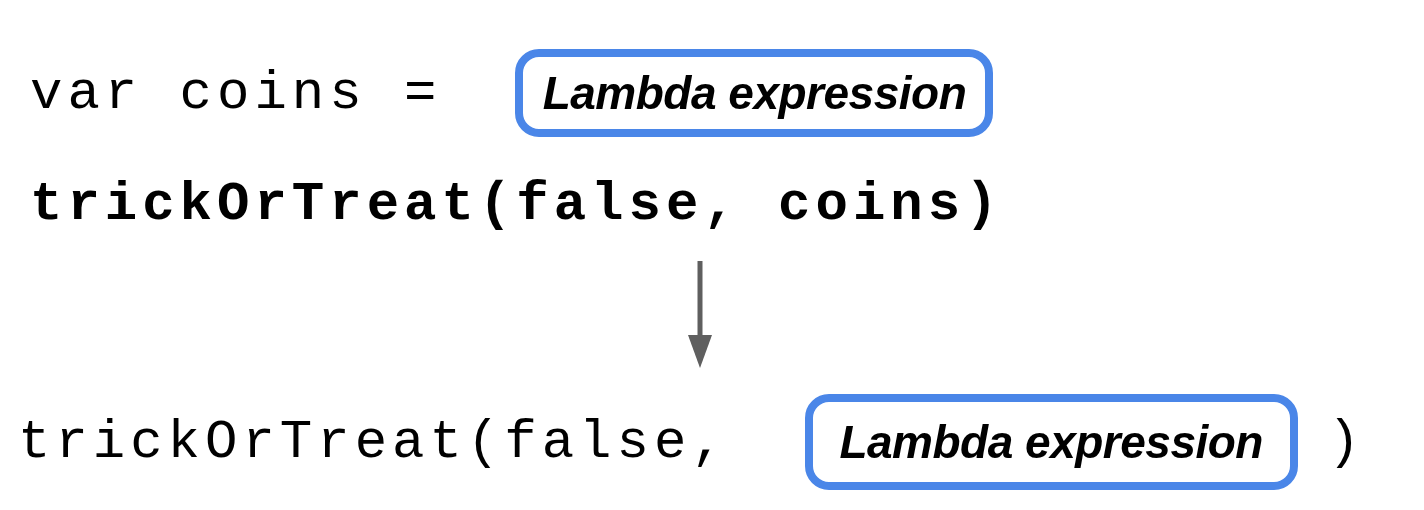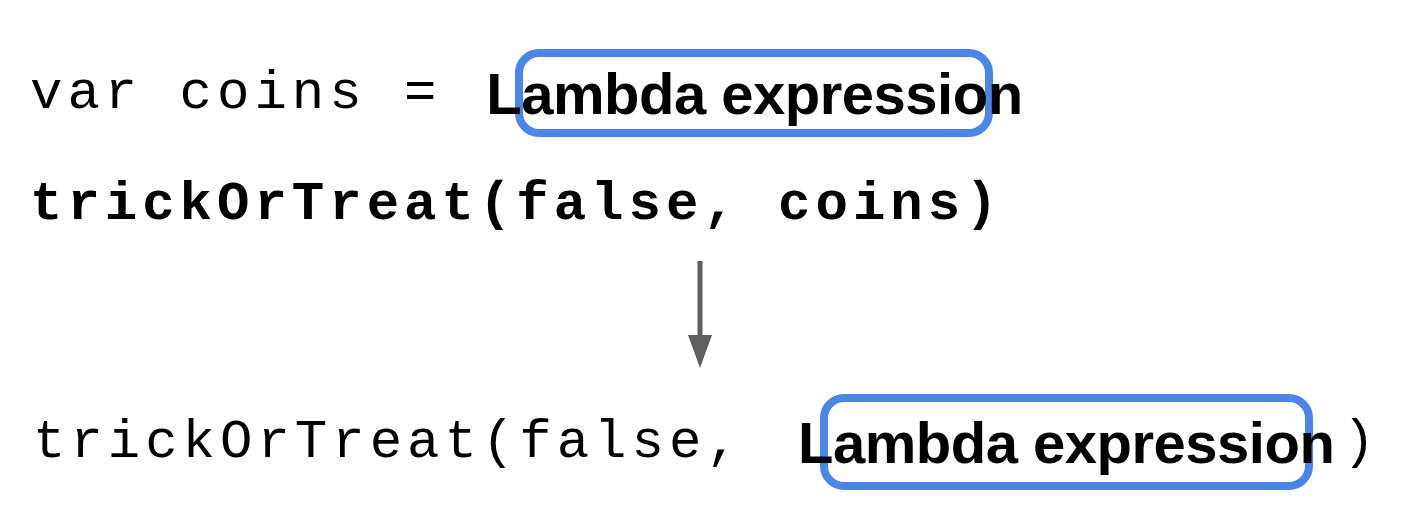--- a/index.html
+++ b/index.html
@@ -31,39 +31,40 @@
     border: 8px solid var(--box-border, #4a86e8);
     border-radius: 24px;
     background: var(--box-fill, #ffffff);
     display: flex;
     align-items: center;
     justify-content: center;
   }
   .lambda-label {
     font-family: "Liberation Sans", sans-serif;
     font-weight: 700;
-    font-size: 58px;
+    font-size: 46px;
     letter-spacing: -0.5px;
     color: var(--label-text, #000000);
     white-space: nowrap;
+    font-style: italic;
   }
   .box1 {
     width: 478px;
     height: 88px;
     margin-left: 74px;
   }
   .box2 {
     width: 493px;
     height: 96px;
     margin-left: 76px;
     margin-right: 30px;
   }
   #row1 { left: 30px; top: 49px; height: 88px; }
   #line2 { position: absolute; left: 30px; top: 174px; font-weight: bold; }
-  #row3 { left: 33px; top: 394px; height: 96px; justify-content: flex-end; }
+  #row3 { left: 18px; top: 394px; height: 96px; justify-content: flex-end; }
   .arrow {
     position: absolute;
     left: 675px;
     top: 258px;
   }
   .arrow line { stroke: var(--arrow, #5f5f5f); stroke-width: 5; }
   .arrow polygon { fill: var(--arrow, #5f5f5f); }
 </style>
 </head>
 <body>

